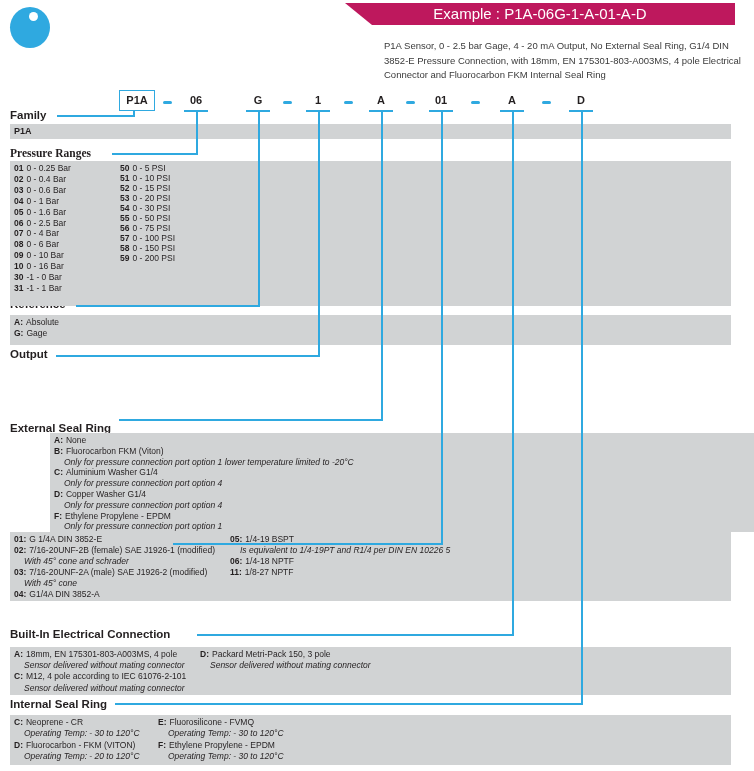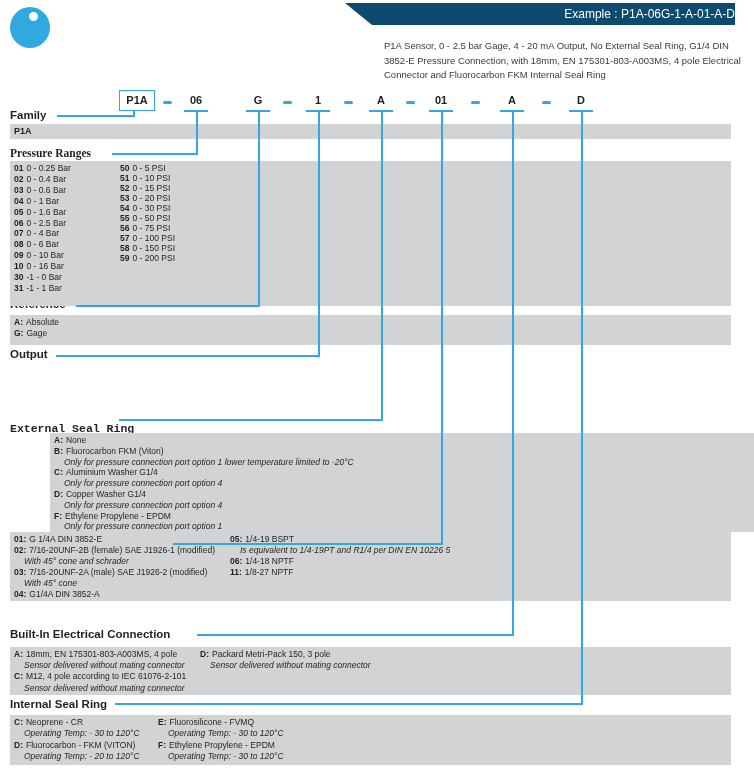--- a/index.html
+++ b/index.html
@@ -3,23 +3,23 @@
 <meta charset="utf-8">
 <style>
   html,body{margin:0;padding:0;background:#fff;}
   .page{position:relative;width:754px;height:771px;background:#fff;overflow:hidden;
         font-family:"Liberation Sans",sans-serif;color:#231f20;}
 
   
   .logo-circle{position:absolute;left:10px;top:7px;width:40px;height:41px;border-radius:50%;background:#2fa9e0;}
   .logo-dot{position:absolute;left:29px;top:12px;width:9px;height:9px;border-radius:50%;background:#fff;}
   .page-title{position:absolute;left:58px;top:14px;font-size:15px;font-weight:bold;color:#808285;letter-spacing:.4px;}
-  .banner{position:absolute;left:345px;top:3px;width:390px;height:22px;background:#0c4a6e;
+  .banner{position:absolute;left:345px;top:3px;width:390px;height:22px;background:#be185d;
           clip-path:polygon(0 0,100% 0,100% 100%,27px 100%);
-          color:#fff;font-size:12px;line-height:22px;text-align:right;}
+          color:#fff;font-size:15px;line-height:22px;text-align:center;}
   .example-desc{position:absolute;left:384px;top:39px;width:364px;font-size:9.5px;line-height:14.6px;color:#3a3a3a;}
 
   
   .seg{position:absolute;top:94px;font-size:11px;font-weight:bold;text-align:center;width:30px;}
   .seg-box{position:absolute;left:119px;top:90px;width:34px;height:19px;border:1.5px solid #2fa9e0;
            font-size:11px;font-weight:bold;text-align:center;line-height:19px;background:#fff;}
   .seg-u{position:absolute;top:110px;height:2px;width:24px;background:#2fa9e0;}
   .dash{position:absolute;top:101px;width:9px;height:3px;border-radius:2px;background:#2fa9e0;}
 
   
@@ -150,21 +150,21 @@
   <div class="bar ref-box">
     <div class="col c1">
 
     <div class="line"><span class="code">A:</span><span>Absolute</span></div>
         <div class="line"><span class="code">G:</span><span>Gage</span></div>
       </div>
   </div>
 
   <div class="sec-heading" style="top:348px;">Output</div>
 
-  <div class="sec-heading" style="top:422px;font-family:Liberation Mono, monospace;">External Seal Ring</div>
+  <div class="sec-heading" style="top:422px;">External Seal Ring</div>
   <div class="bar ext-box">
     <div class="col c1">
 
         <div>
           <div class="line"><span class="code">A:</span><span>None</span></div>
 
         </div>
 
         <div>
           <div class="line"><span class="code">B:</span><span>Fluorocarbon FKM (Viton)</span></div>

